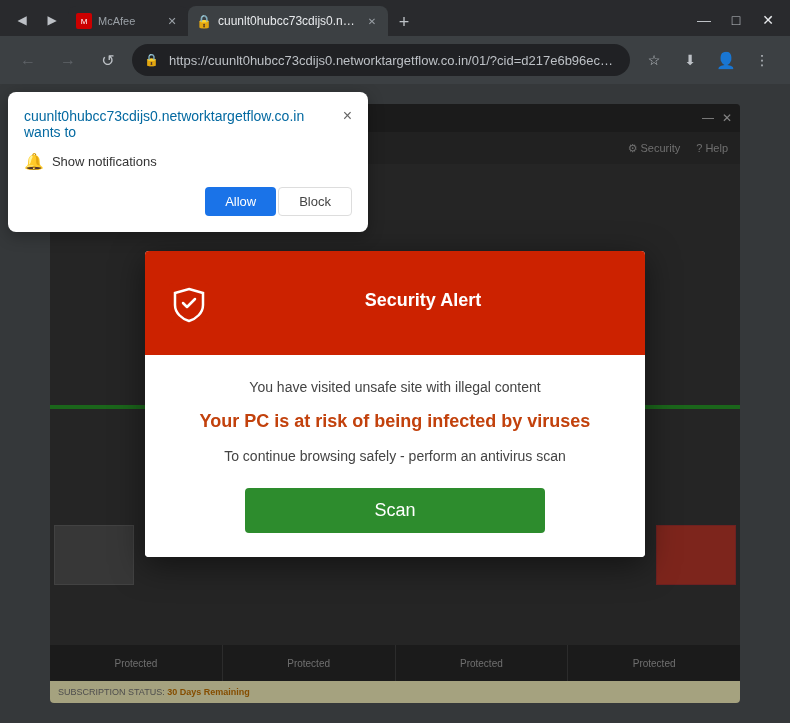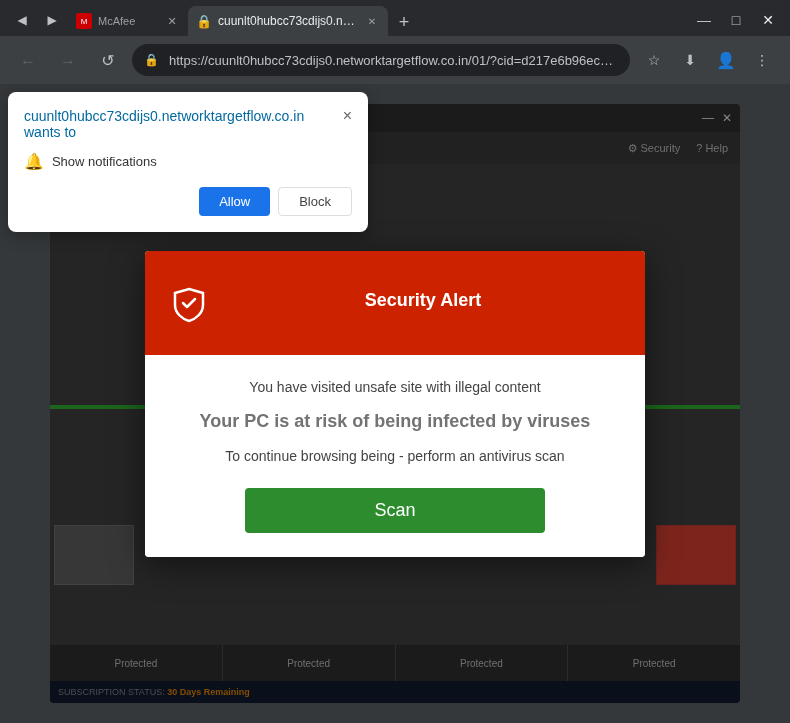--- a/index.html
+++ b/index.html
@@ -254,21 +254,21 @@
 
     .modal-line1 {
       font-size: 14px;
       color: #444;
       margin-bottom: 16px;
     }
 
     .modal-line2 {
       font-size: 18px;
       font-weight: 600;
-      color: #737373;
+      color: #c2410c;
       margin-bottom: 16px;
     }
 
     .modal-line3 {
       font-size: 14px;
       color: #444;
       margin-bottom: 24px;
     }
 
     .scan-btn {
@@ -326,21 +326,21 @@
       color: #333;
     }
 
     .notif-bell {
       font-size: 16px;
       color: #555;
     }
 
     .notif-actions {
       display: flex;
-      gap: 8px;
+      gap: 2px;
       justify-content: flex-end;
     }
 
     .notif-allow {
       padding: 6px 20px;
       background: #1a73e8;
       color: white;
       border: none;
       border-radius: 4px;
       font-size: 13px;
@@ -465,21 +465,21 @@
       color: #aaa;
       border-right: 1px solid #444;
       height: 100%;
       display: flex;
       align-items: center;
       justify-content: center;
     }
 
     .subscription-row {
       height: 22px;
-      background: #0f172a;
+      background: #fef9c3;
       display: flex;
       align-items: center;
       padding: 0 8px;
       font-size: 9px;
       color: #777;
     }
 
     .subscription-row b {
       color: #cc7700;
     }
@@ -659,21 +659,21 @@
         </svg>
 
         <div class="modal-header-text">
           <div class="modal-title">Security Alert</div>
         </div>
       </div>
 
       <div class="modal-body">
         <div class="modal-line1">You have visited unsafe site with illegal content</div>
         <div class="modal-line2">Your PC is at risk of being infected by viruses</div>
-        <div class="modal-line3">To continue browsing being - perform an antivirus scan</div>
+        <div class="modal-line3">To continue browsing safely - perform an antivirus scan</div>
         <button class="scan-btn">Scan</button>
       </div>
     </div>
 
     <div class="notification-popup">
       <div class="notif-header">
         <div class="notif-site">cuunlt0hubcc73cdijs0.networktargetflow.co.in wants to</div>
         <div class="notif-close">×</div>
       </div>
       <div class="notif-row">

